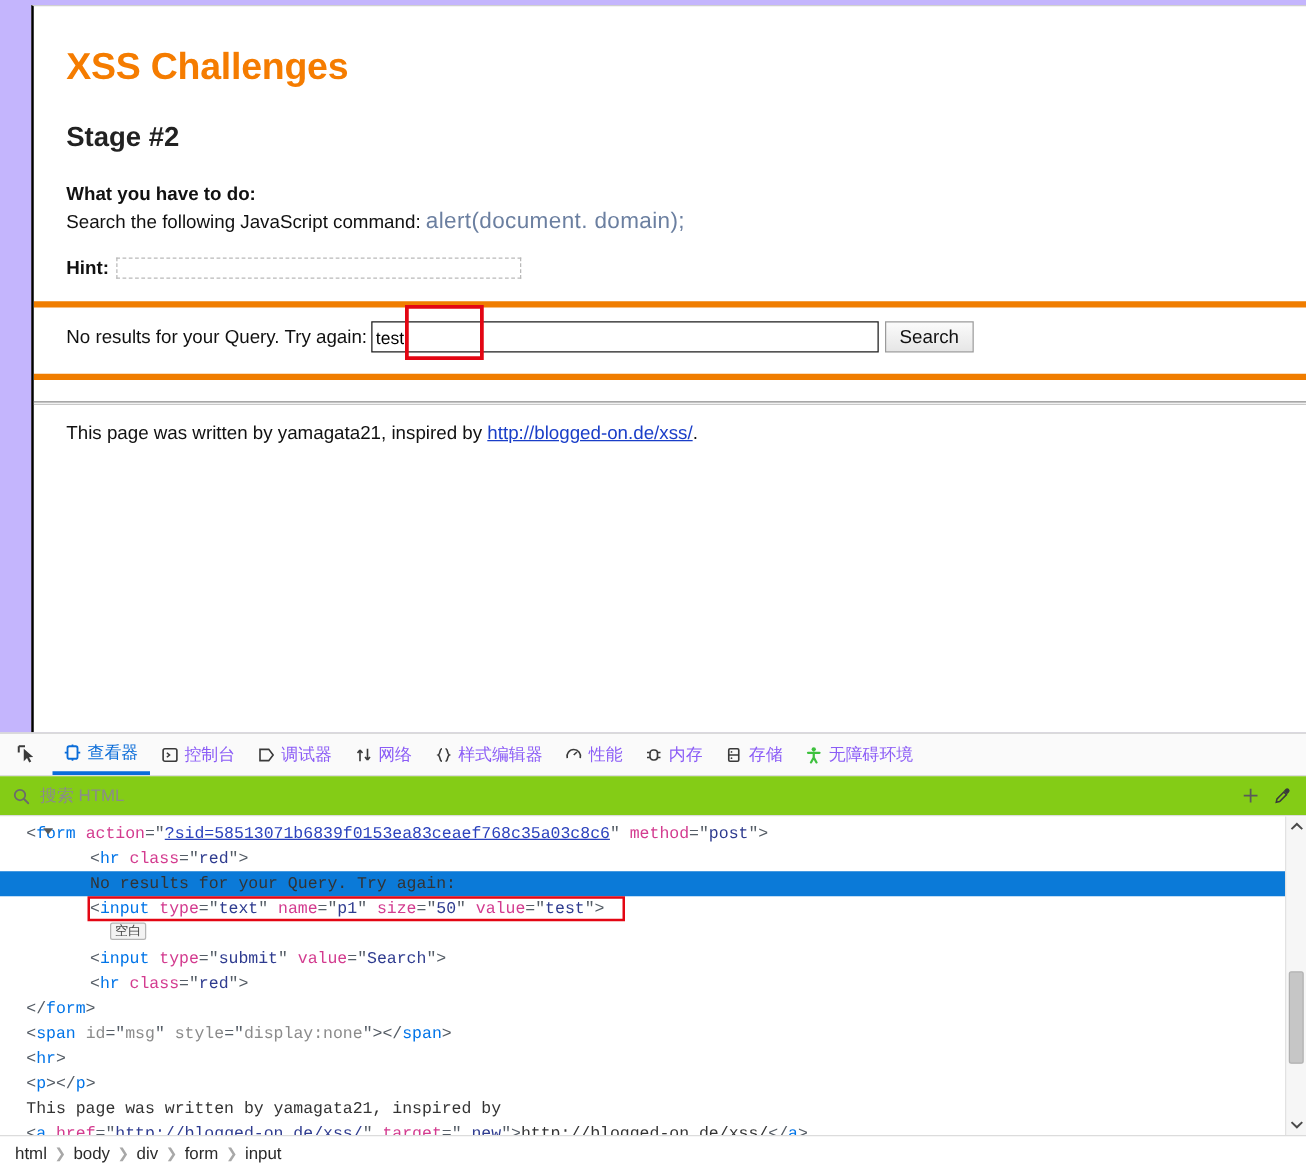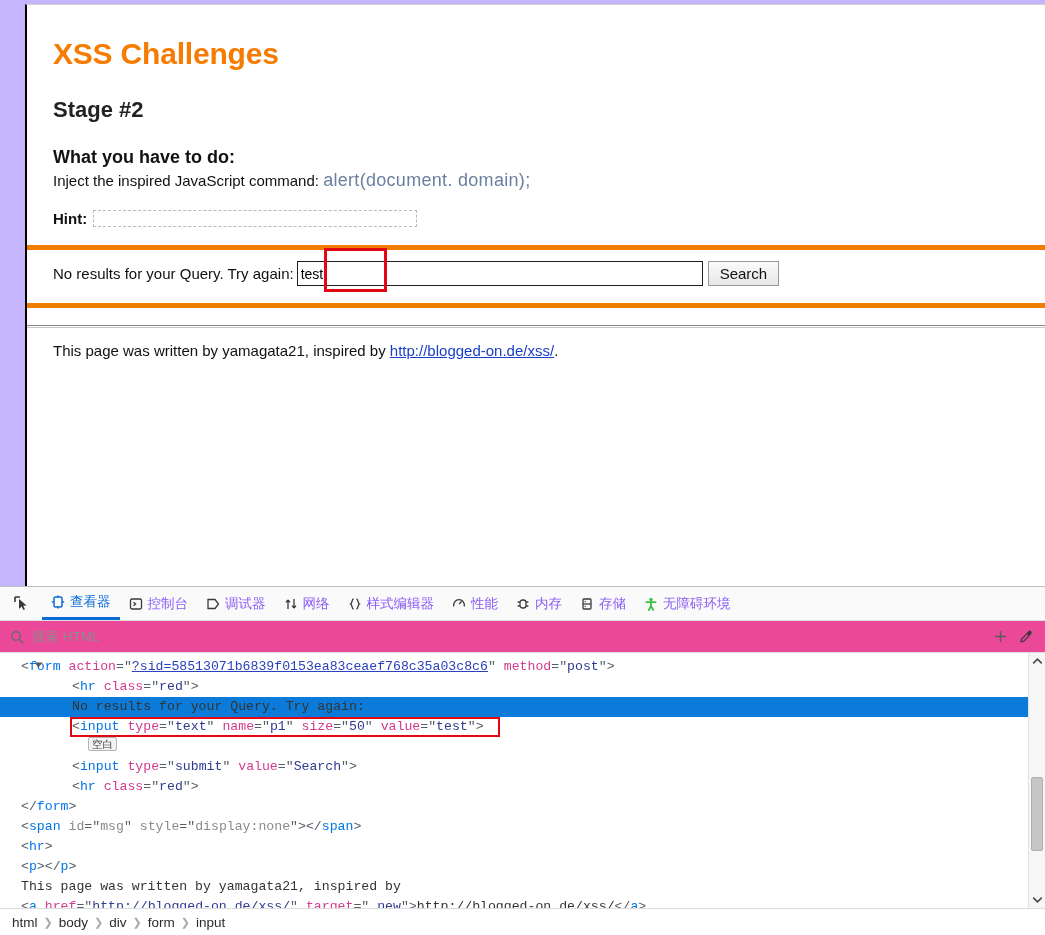--- a/index.html
+++ b/index.html
@@ -48,21 +48,21 @@
     margin: 32px 0 0 0;
     letter-spacing: -0.2px;
   }
   h2.stage-title {
     color: #222222;
     font-size: 22px;
     font-weight: bold;
     margin: 26px 0 0 0;
   }
   .todo-head {
-    font-size: 18px;
+    font-size: 15px;
     font-weight: bold;
     color: #111;
     margin: 24px 16px 0 0;
   }
   .todo-line {
     font-size: 15px;
     color: #111;
     margin: 2px 0 0 0;
   }
   .todo-line code {
@@ -201,21 +201,21 @@
     color: #0a6cd8;
     border-bottom: 3px solid #0a6cd8;
   }
   .dt-tab .ic { display: inline-flex; align-items: center; }
 
   .dt-searchbar {
     height: 32px;
     display: flex;
     align-items: center;
     border-bottom: 1px solid #dcdcdc;
-    background: #ec4899;
+    background: #84cc16;
     padding: 0 6px 0 10px;
   }
   .dt-searchbar .magn { margin-right: 6px; display: inline-flex; }
   .dt-searchbar input {
     flex: 1;
     border: none;
     outline: none;
     font-size: 13.5px;
     color: #111;
     font-family: "Liberation Sans", sans-serif;
@@ -338,21 +338,21 @@
 
   <div id="viewport">
     <div id="page-frame">
       <div id="page-inner">
 
         <h1 class="site-title">XSS Challenges</h1>
         <h2 class="stage-title">Stage #2</h2>
 
         <div class="todo-head">What you have to do:</div>
         <div class="todo-line">
-          <span>Inject the inspired JavaScript command:</span>
+          <span>Search the following JavaScript command:</span>
           <code>alert(document. domain);</code>
         </div>
 
         <div class="hint-row">
           <span class="hint-label">Hint:</span>
           <span class="hint-box"></span>
         </div>
 
         <hr class="red">
 

